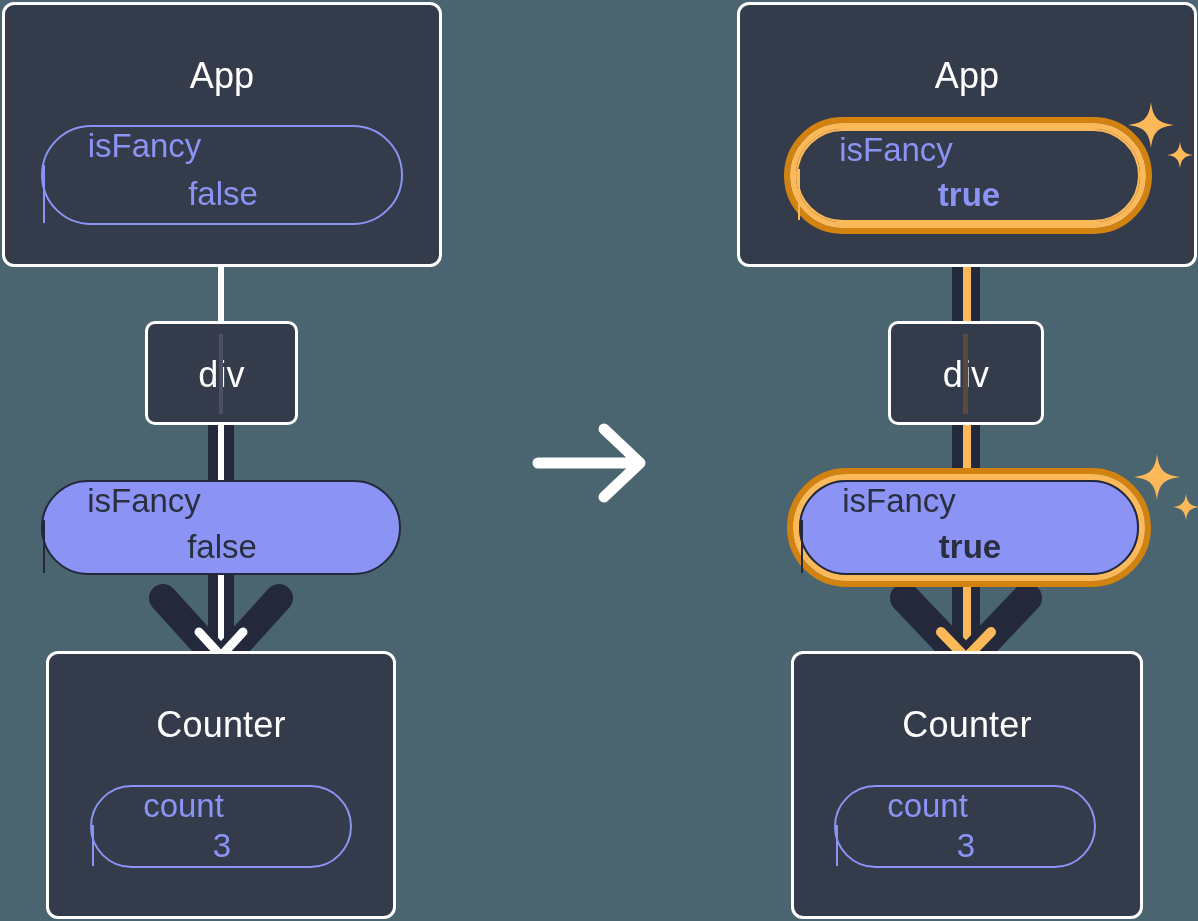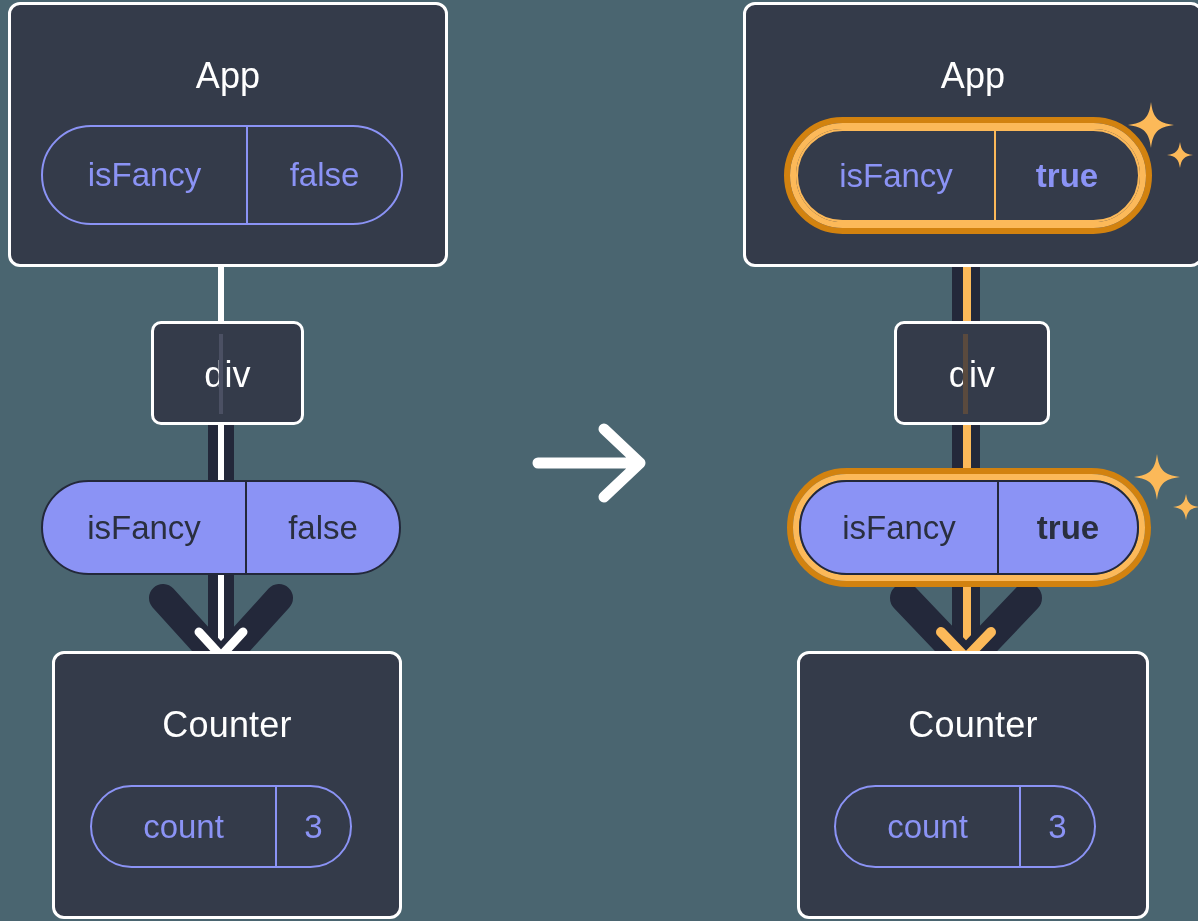--- a/index.html
+++ b/index.html
@@ -13,41 +13,41 @@
   .stage{position:absolute;inset:0;}
 
   
   .box{
     position:absolute;
     background:#343b4a;
     border:3px solid #ffffff;
     border-radius:12px;
     box-sizing:border-box;
     z-index:6;
-    margin-left:6px;
   }
   .box-title{
     position:absolute;
     left:0;right:0;
     text-align:center;
     color:#ffffff;
     font-size:36px;
     font-weight:400;
     letter-spacing:.2px;
   }
 
   
   .pill{
     position:absolute;
     display:flex;
     align-items:stretch;
     box-sizing:border-box;
     border-radius:999px;
     overflow:visible;
     z-index:8;
+    flex-direction:column;
   }
   .pill .cell{
     display:flex;align-items:center;justify-content:center;
     box-sizing:border-box;
     white-space:nowrap;
   }
   .pill .cell.k{flex:0 0 auto;}
   .pill .cell.v{flex:1 1 auto;}
 
   

